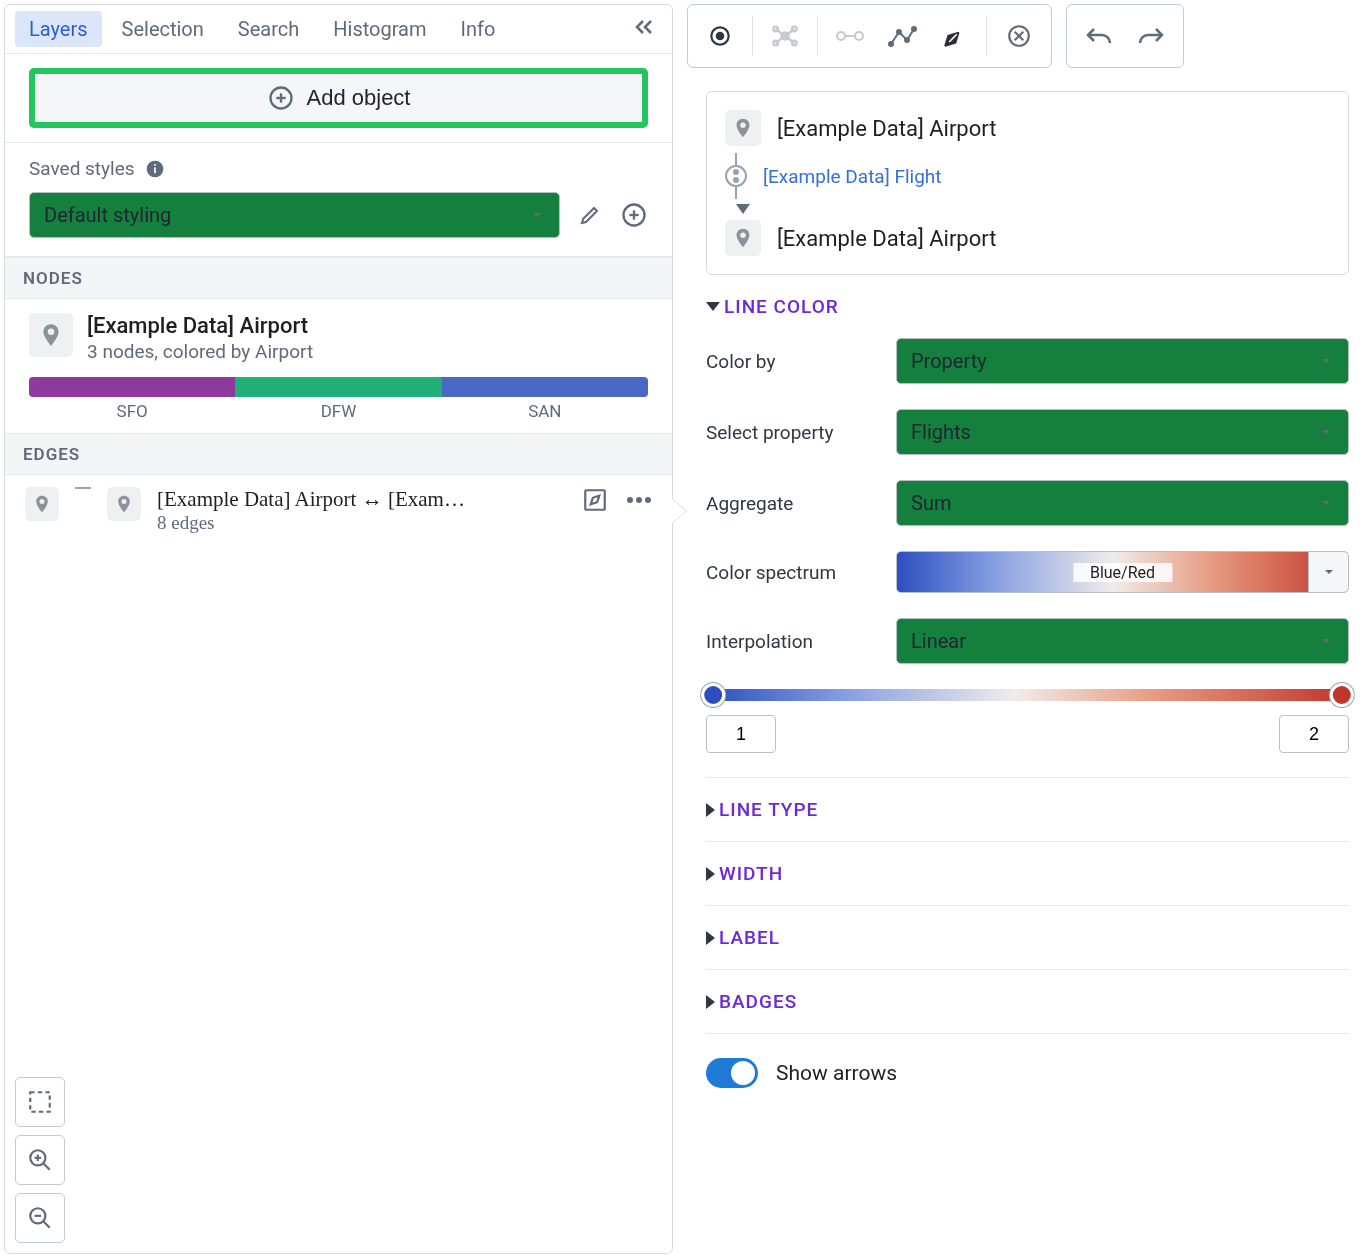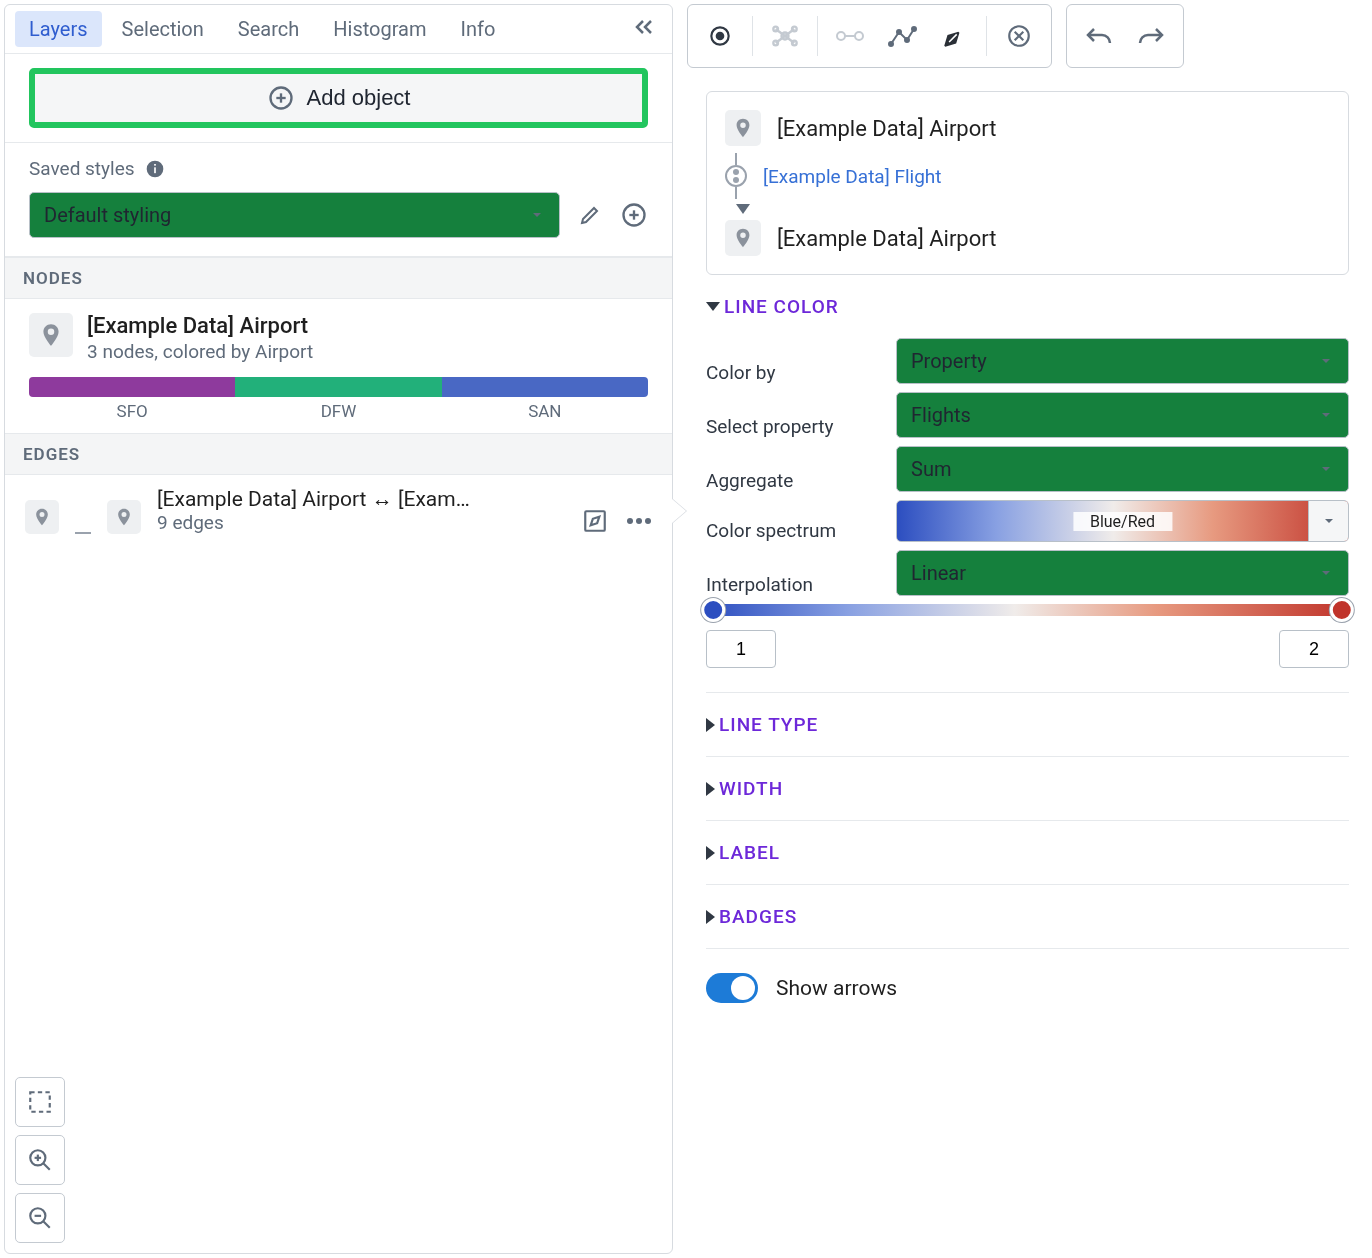--- a/index.html
+++ b/index.html
@@ -77,21 +77,21 @@
     width:44px;height:44px;background:#eef0f2;border-radius:5px;
     display:flex;align-items:center;justify-content:center;
   }
   .node-title { font-size:22px; font-weight:500; }
   .node-sub { color:#5f6b7a; font-size:19px; margin-top:2px;}
   .color-strip { display:flex; margin-top:14px; border-radius:4px; overflow:hidden; height:20px;}
   .strip-seg { flex:1; }
   .seg1{background:#8e3a9d;} .seg2{background:#22b07a;} .seg3{background:#4968c4;}
   .strip-labels{ display:flex; margin-top:4px; color:#5f6b7a; font-size:17px;}
   .strip-labels span{flex:1;text-align:center;}
-  .edge-card { padding:12px 20px; display:flex; align-items:flex-end; gap:16px; position:relative;}
+  .edge-card { padding:12px 20px; display:flex; align-items:flex-start; gap:16px; position:relative;font-family:Liberation Serif, serif;}
   .pin-mini {
     width:34px;height:34px;background:#eef0f2;border-radius:5px;
     display:flex;align-items:center;justify-content:center;
   }
   .edge-line { width:16px;height:2px;background:#9aa2ad;}
   .edge-texts { flex:1; overflow:hidden;}
   .edge-title { font-size:21px; white-space:nowrap; overflow:hidden; text-overflow:ellipsis; max-width:330px;}
   .edge-sub { color:#5f6b7a; font-size:19px;}
   .edge-actions { display:flex; align-items:center; gap:18px; color:#5f6b7a;}
   .pointer {
@@ -136,21 +136,21 @@
   .rel-mid-icon:before,.rel-mid-icon:after{content:"";position:absolute;left:50%;transform:translateX(-50%);width:6px;height:6px;background:#9aa2ad;border-radius:50%;}
   .rel-mid-icon:before{top:2px;} .rel-mid-icon:after{bottom:2px;}
   .arrow-down{width:0;height:0;border-left:7px solid transparent;border-right:7px solid transparent;border-top:10px solid #5f6b7a;}
 
   .accordion{border-bottom:1px solid #e6e9ec;margin-top:0;}
   .acc-head{display:flex;align-items:center;gap:4px;color:#6d28d9;font-size:19px;letter-spacing:1px;padding:20px 0;cursor:pointer;font-weight:500;}
   .caret{width:0;height:0;display:inline-block;}
   .caret.down{border-left:7px solid transparent;border-right:7px solid transparent;border-top:9px solid #303843;}
   .caret.right{border-top:7px solid transparent;border-bottom:7px solid transparent;border-left:9px solid #303843;}
   .acc-body{padding-bottom:24px;}
-  .form-row{display:flex;align-items:flex-end;margin-bottom:8px;}
+  .form-row{display:flex;align-items:center;margin-bottom:25px;}
   .form-row label{width:190px;color:#303843;font-size:19px;}
   .form-row .select{flex:1;}
   .spectrum-select{
     flex:1;display:flex;align-items:center;border:1px solid #b8c0c8;border-radius:5px;overflow:hidden;
     background:linear-gradient(90deg,#2c4ec0 0%,#88a0e2 22%,#f0ecea 48%,#e79a80 70%,#c0342b 100%);
     height:42px;cursor:pointer;position:relative;
   }
   .spectrum-select span{position:absolute;left:50%;transform:translateX(-50%);background:rgba(255,255,255,.85);padding:0 17px;font-size:16px;}
   .spectrum-select .chev{position:absolute;right:0;top:0;bottom:0;width:40px;background:#f5f6f7;border-left:1px solid #b8c0c8;display:flex;align-items:center;justify-content:center;}
   .grad-slider{margin-top:4px;}
@@ -272,21 +272,21 @@
           </svg>
       </div>
       <div class="edge-line"></div>
       <div class="pin-mini">
         <svg width="20" height="20" viewBox="0 0 24 24" fill="#8b929c">
             <path d="M12 2C8 2 5 5 5 9c0 5 7 13 7 13s7-8 7-13c0-4-3-7-7-7zm0 10a3 3 0 110-6 3 3 0 010 6z"></path>
           </svg>
       </div>
       <div class="edge-texts">
         <div class="edge-title">[Example Data] Airport ↔ [Exam…</div>
-        <div class="edge-sub">9 edges</div>
+        <div class="edge-sub">8 edges</div>
       </div>
       <div class="edge-actions">
         <span class="icon">
           <svg width="26" height="26" viewBox="0 0 24 24" fill="none" stroke="#5f6b7a" stroke-width="2">
               <rect x="3" y="3" width="18" height="18" rx="1"></rect>
               <path d="M8 16l2-6 6-2-2 6-6 2z"></path>
             </svg>
         </span>
         <span class="icon">
           <svg width="26" height="8" viewBox="0 0 26 8" fill="#5f6b7a">

